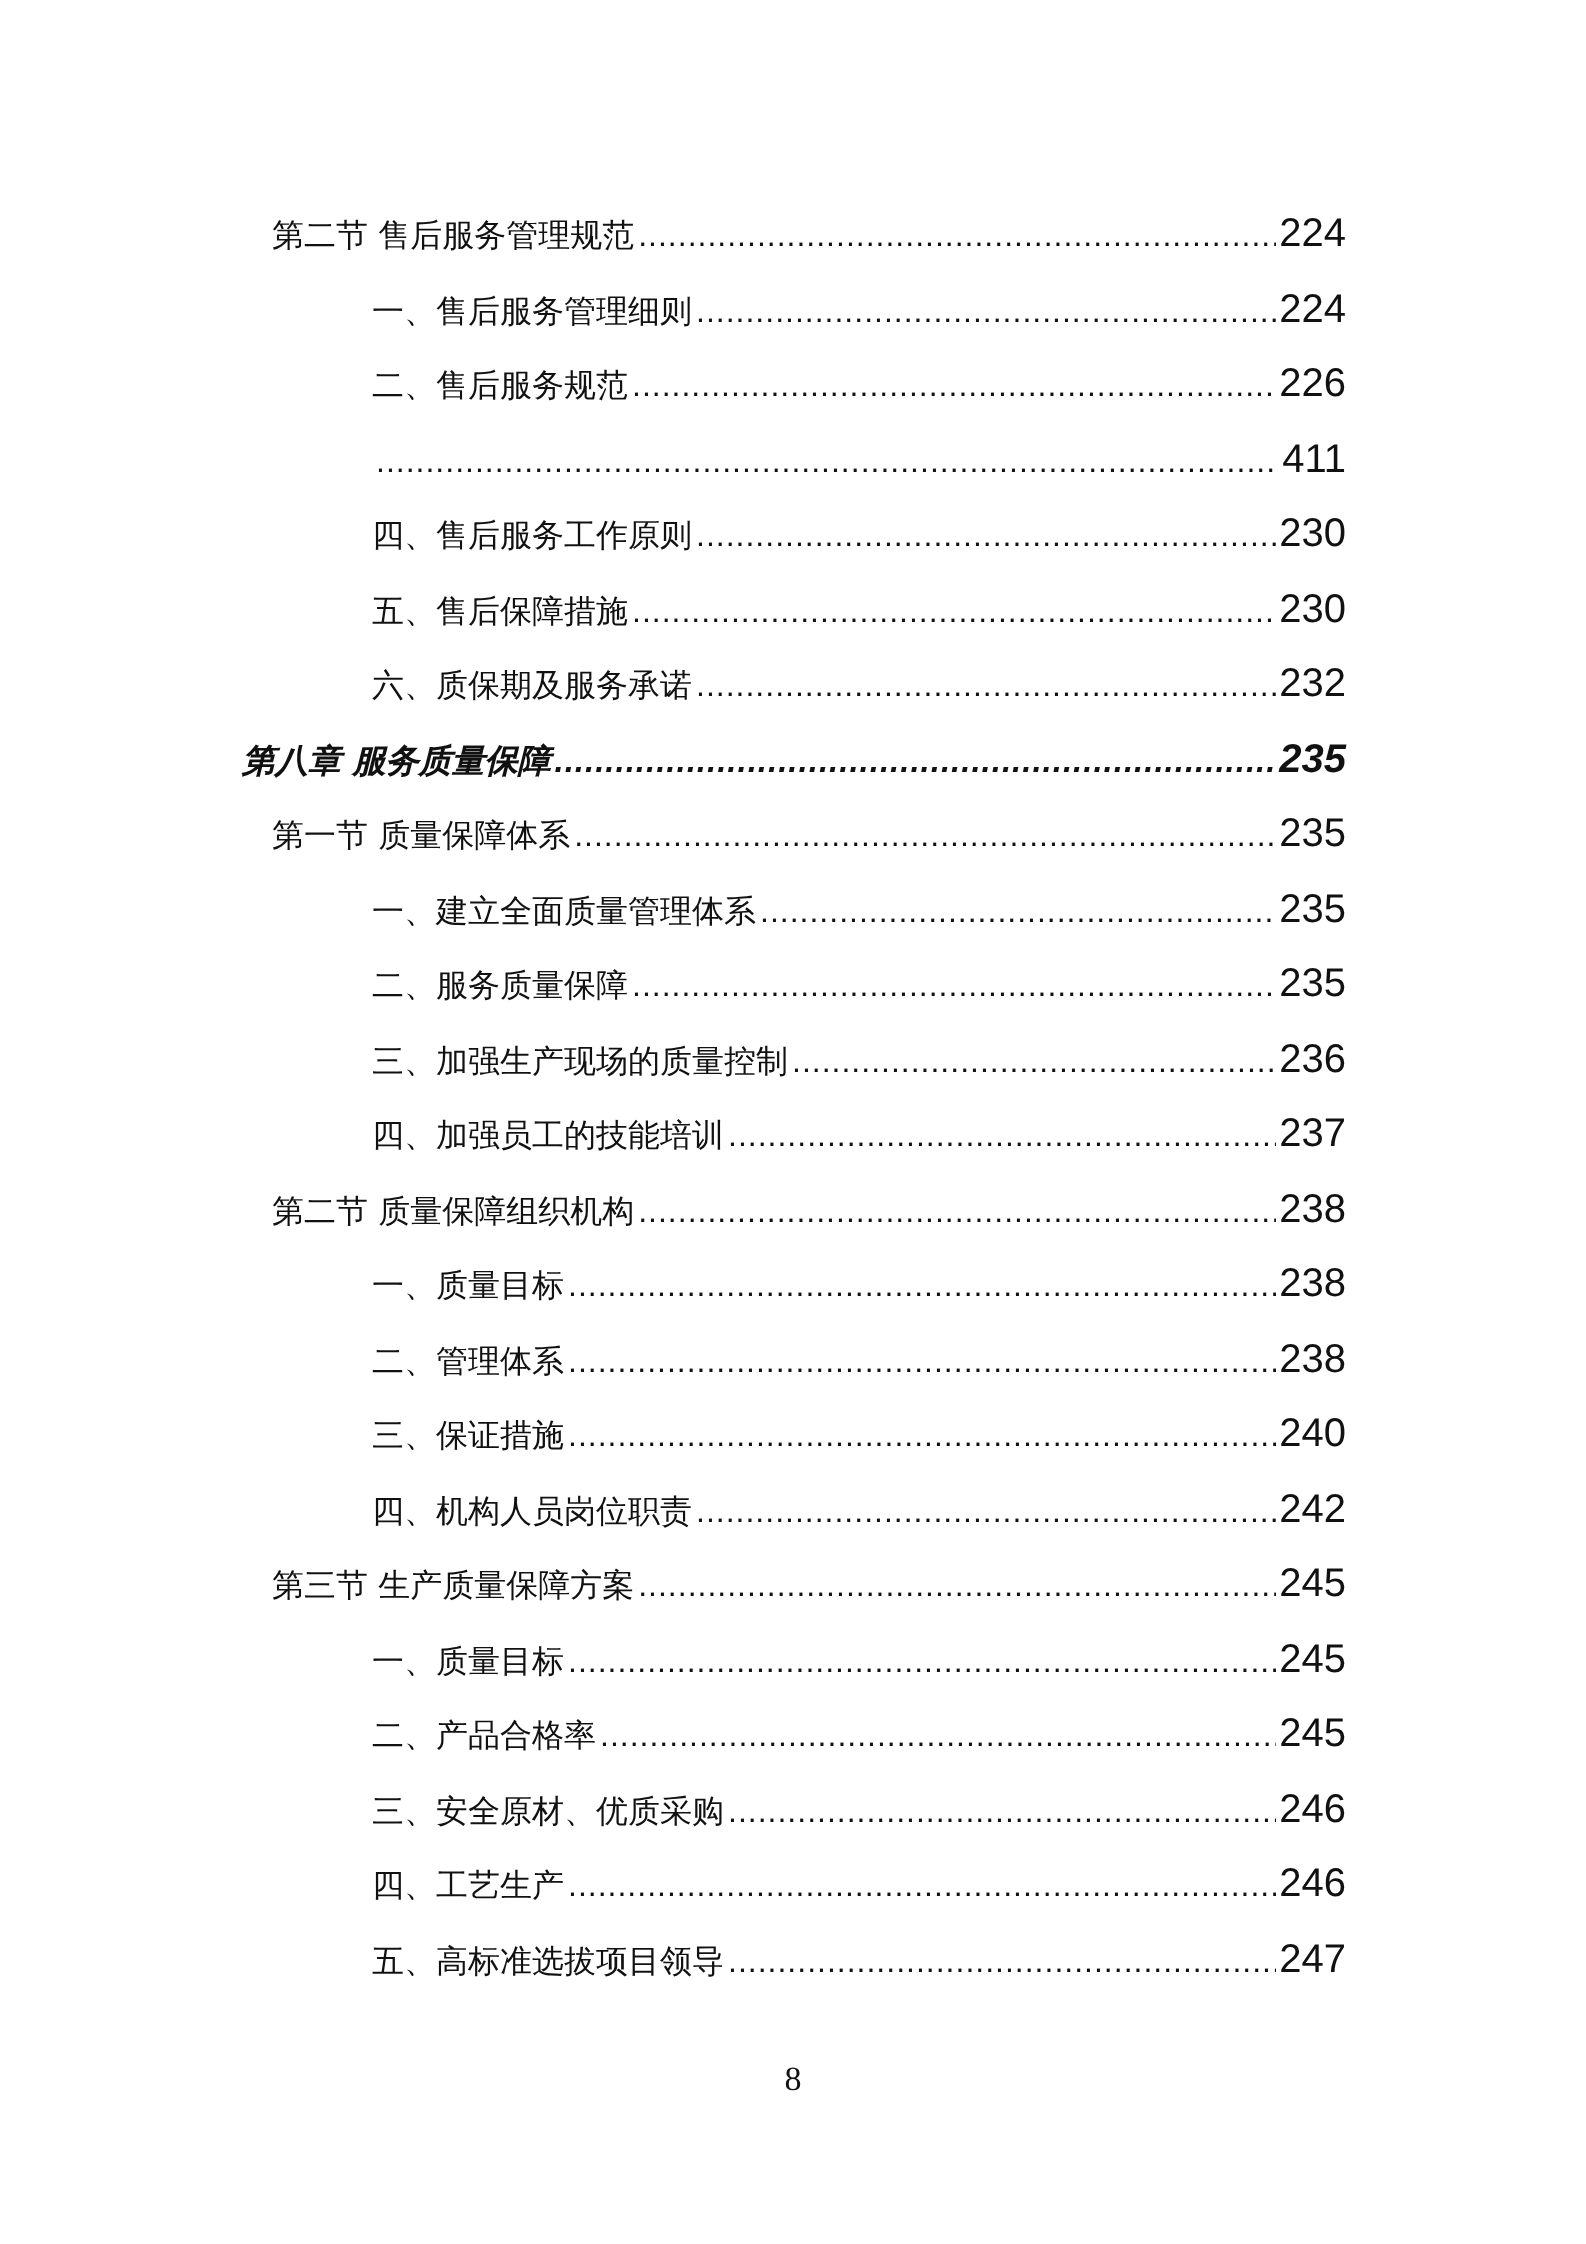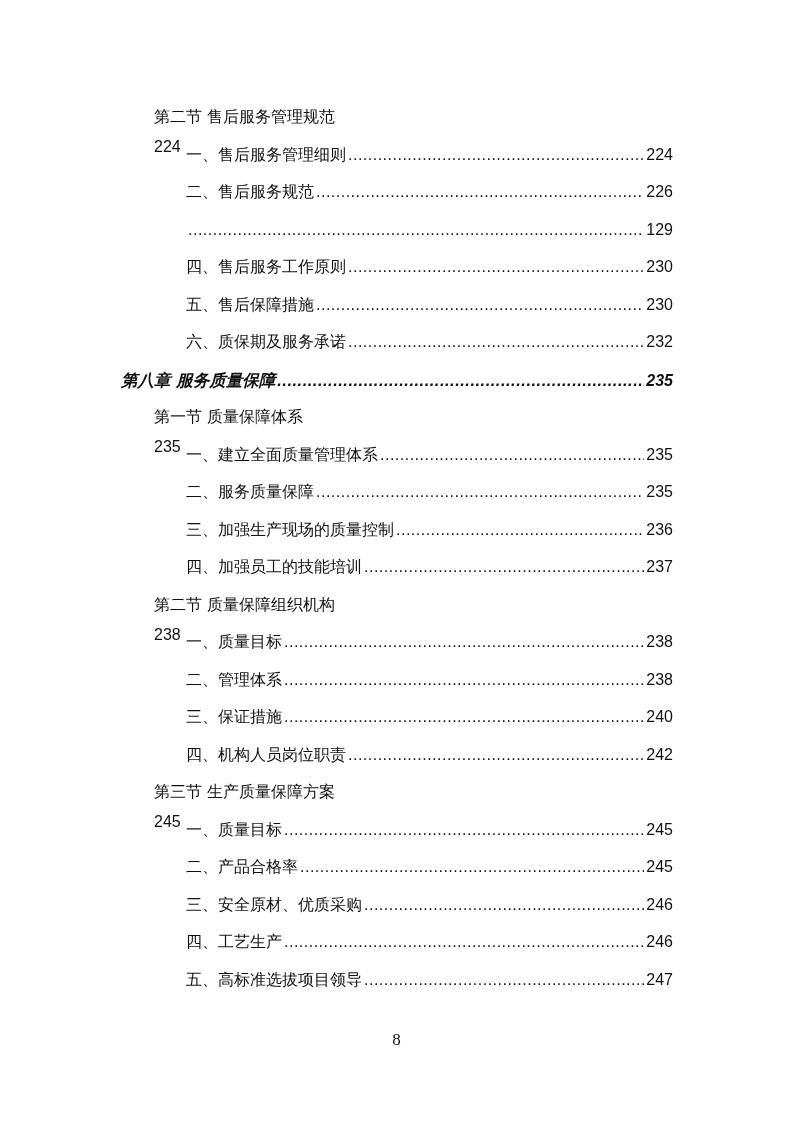--- a/index.html
+++ b/index.html
@@ -1,28 +1,28 @@
 <!DOCTYPE html>
 <html><head>
 <meta charset="utf-8">
 <style>
   html, body { margin: 0; padding: 0; background: #ffffff; }
   body { width: 793px; height: 1122px; position: relative; overflow: hidden;
          font-family: "DejaVu Sans", "Liberation Sans", sans-serif; color: #111; }
   .toc { position: absolute; left: 0; top: 102px; width: 793px; }
   .entry { position: absolute; height: 30px; display: flex; align-items: baseline;
            font-size: 16px; line-height: 30px; right: 120px; }
-  .entry.l1 { left: 152px; flex-direction: column; }
+  .entry.l1 { left: 136px; }
   .entry.l2 { left: 186px; text-align: right; }
   .entry.l0 { left: 121px; font-weight: bold; font-size: 16.5px; font-style: italic; }
   .title { white-space: nowrap; flex: 0 0 auto; }
   .leader { flex: 1 1 auto; overflow: hidden; white-space: nowrap; margin: 0 2px;
             font-family: "Liberation Sans", sans-serif; letter-spacing: 0.5px; }
   .leader::before { content: "....................................................................................................................................................................................................................................."; }
-  .page { flex: 0 0 auto; font-family: "Liberation Sans", sans-serif; font-size: 16px; }
+  .page { flex: 0 0 auto; font-family: "Liberation Sans", sans-serif; font-size: 20px; }
   .footer { position: absolute; top: 1030px; left: 0; width: 793px; text-align: center;
             font-family: "Liberation Serif", serif; font-size: 17px; }
 </style>
 </head>
 <body>
 
 <div class="toc">
   <div class="entry l1" style="top:0px">
       <span class="title">第二节  售后服务管理规范</span>
       <span class="leader"></span>
@@ -33,21 +33,21 @@
       <span class="leader"></span>
       <span class="page">224</span>
     </div>
   <div class="entry l2" style="top:75px">
       <span class="title">二、售后服务规范</span>
       <span class="leader"></span>
       <span class="page">226</span>
     </div>
   <div class="entry l2" style="top:112.5px">
       <span class="leader"></span>
-      <span class="page">129</span>
+      <span class="page">411</span>
     </div>
   <div class="entry l2" style="top:150px">
       <span class="title">四、售后服务工作原则</span>
       <span class="leader"></span>
       <span class="page">230</span>
     </div>
   <div class="entry l2" style="top:187.5px">
       <span class="title">五、售后保障措施</span>
       <span class="leader"></span>
       <span class="page">230</span>

